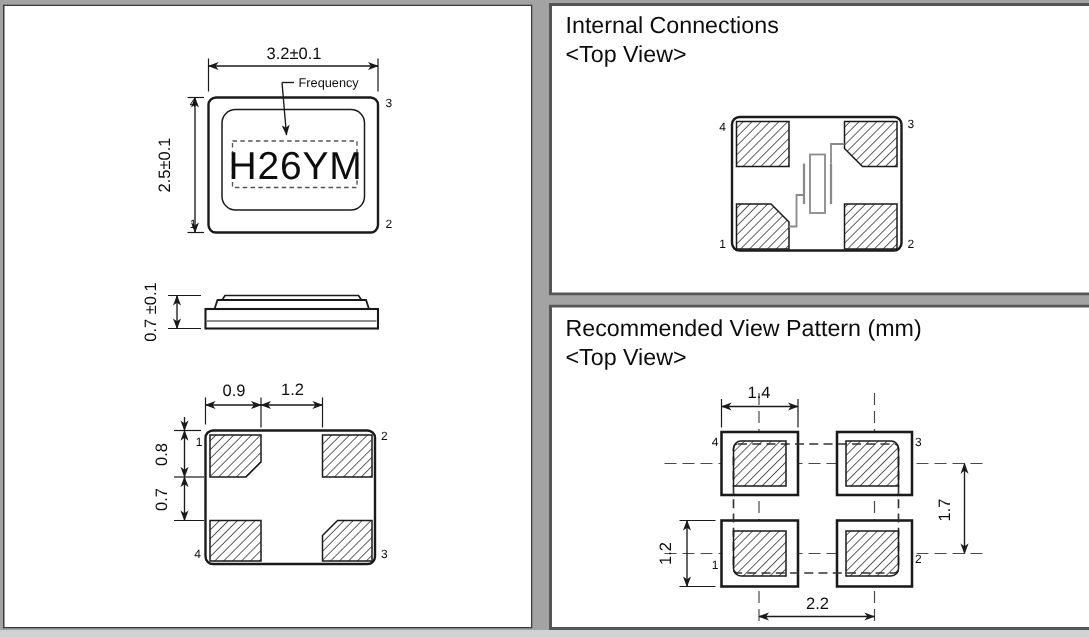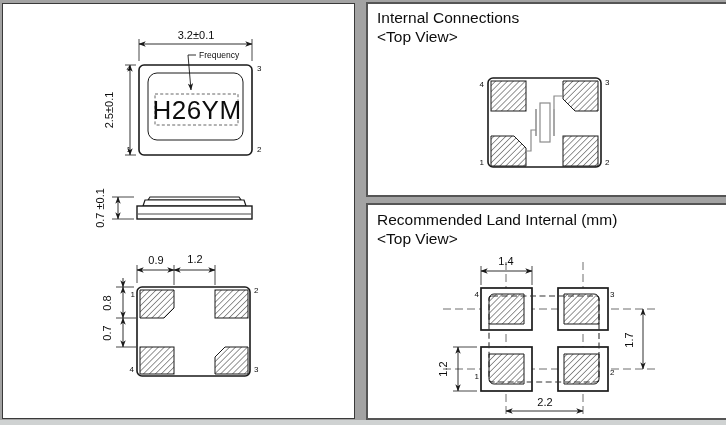--- a/index.html
+++ b/index.html
@@ -29,21 +29,21 @@
 
 <div id="stage">
 
   <div id="panel-left" class="panel"></div>
   <div id="panel-internal" class="panel"></div>
   <div id="panel-land" class="panel"></div>
   <div id="footer-strip"></div>
 
   <div id="title-internal" class="panel-title">Internal Connections</div>
   <div id="subtitle-internal" class="panel-title">&lt;Top View&gt;</div>
-  <div id="title-land" class="panel-title">Recommended Land Internal (mm)</div>
+  <div id="title-land" class="panel-title">Recommended View Pattern (mm)</div>
   <div id="subtitle-land" class="panel-title">&lt;Top View&gt;</div>
 
   <svg width="726" height="425" viewBox="0 0 726 425">
     <defs>
       <pattern id="hatch" patternUnits="userSpaceOnUse" width="4.2" height="4.2" patternTransform="rotate(45)">
         <line x1="0" y1="0" x2="0" y2="4.2" stroke="#2a2a2a" stroke-width="1"></line>
       </pattern>
       <marker id="arr" viewBox="0 0 8 6" refX="7.5" refY="3" markerWidth="8" markerHeight="6" orient="auto-start-reverse">
         <path d="M0,0 L8,3 L0,6 L2.2,3 Z" fill="#1a1a1a"></path>
       </marker>

